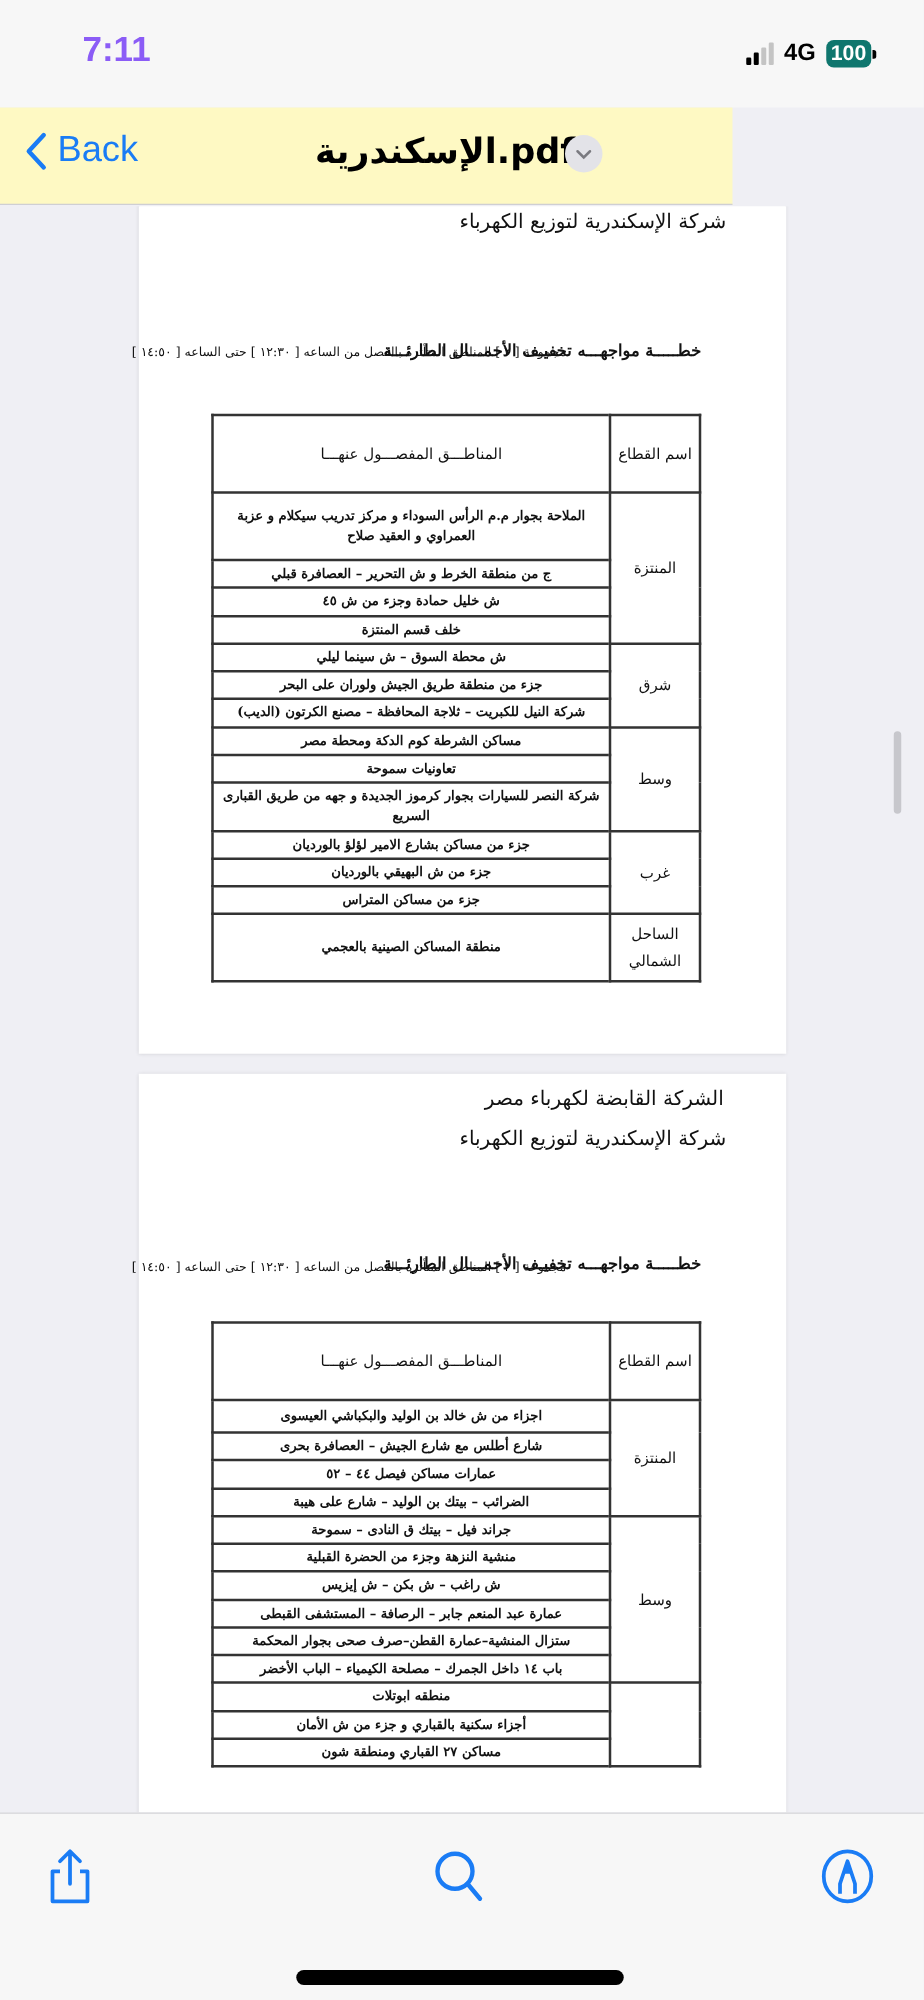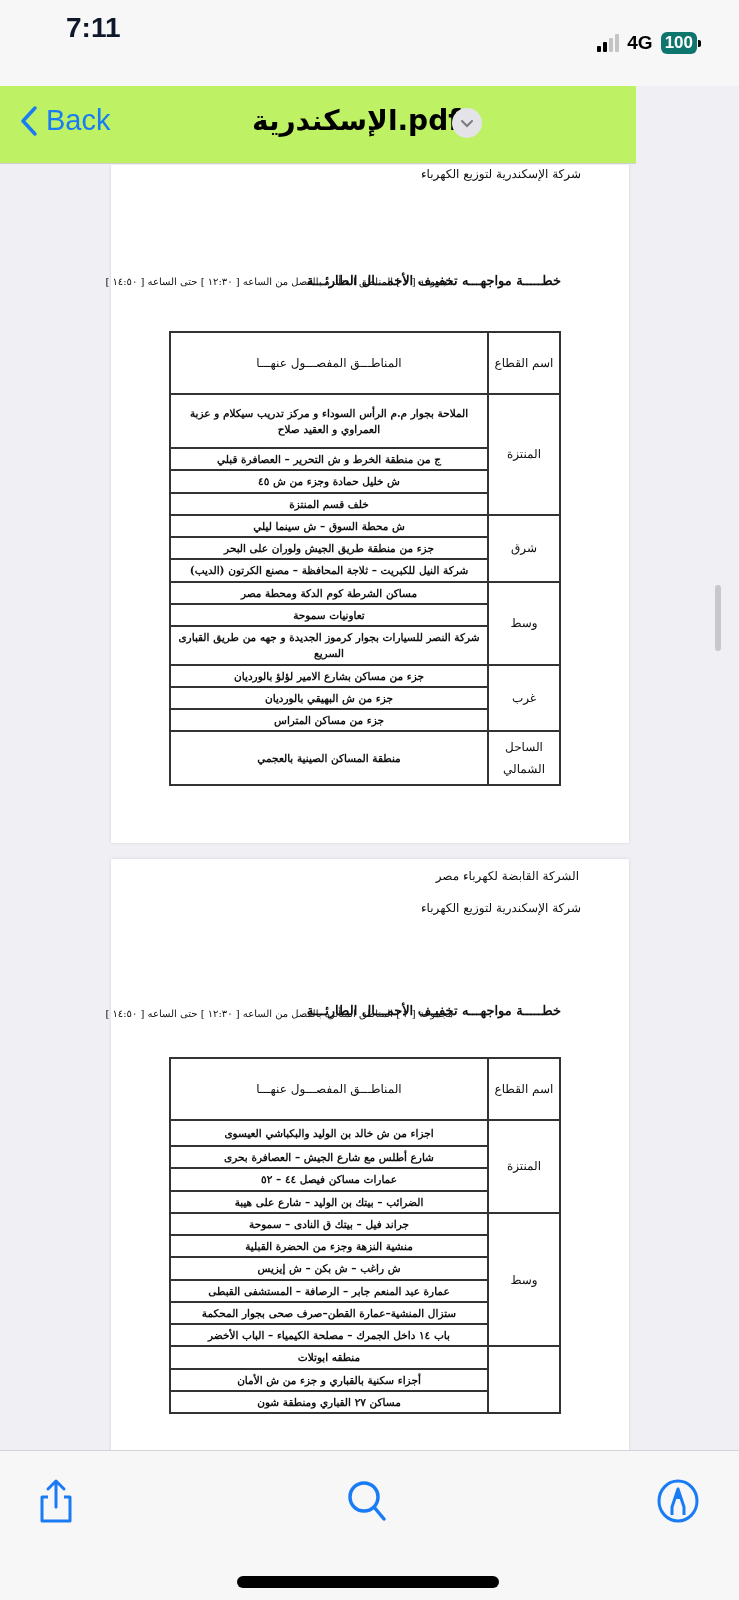--- a/index.html
+++ b/index.html
@@ -1,37 +1,37 @@
 <!DOCTYPE html>
 <html><head>
 <meta charset="utf-8">
 <style>
   * { box-sizing: border-box; margin: 0; padding: 0; }
   html, body { width: 739px; height: 1600px; overflow: hidden; background: #efeff4; font-family: "Liberation Sans", sans-serif; }
   .status-bar { position: absolute; top: 0; left: 0; width: 739px; height: 86px; background: #f7f7f7; }
-  .status-time { position: absolute; left: 66px; top: 12px; font-size: 28px; font-weight: bold; color: #0f172a; font-family: "Liberation Sans", sans-serif; }
+  .status-time { position: absolute; left: 66px; top: 24px; font-size: 28px; font-weight: bold; color: #8b5cf6; font-family: "Liberation Sans", sans-serif; }
   .status-right { position: absolute; right: 38px; top: 32px; display: flex; align-items: center; gap: 8px; }
   .signal { display: flex; align-items: flex-end; gap: 2px; height: 18px; }
   .signal span { display: block; width: 4px; border-radius: 1px; }
   .net { font-size: 19px; color: #000; font-weight: 700; }
   .battery { display: flex; align-items: center; }
   .battery-body { background: #0f766e; color: #fff; font-weight: bold; font-size: 17px; border-radius: 6px; padding: 1px 4px; line-height: 20px; }
   .battery-tip { width: 3px; height: 7px; background: #000; border-radius: 0 2px 2px 0; margin-left: 1px; }
 
-  .nav-bar { position: absolute; top: 86px; left: 0; width: 636px; height: 78px; background: #bef264; border-bottom: 1px solid #cfcfd3; }
+  .nav-bar { position: absolute; top: 86px; left: 0; width: 586px; height: 78px; background: #fef9c3; border-bottom: 1px solid #cfcfd3; }
   .back-btn { position: absolute; left: 20px; top: 18px; display: flex; align-items: center; gap: 8px; color: #1a7cf5; font-size: 29px; cursor: pointer; }
   .back-chevron { width: 18px; height: 32px; }
   .nav-title { position: absolute; left: 252px; top: 18px; font-size: 28px; font-weight: bold; color: #000; font-family: "DejaVu Sans", sans-serif; direction: ltr; }
   .title-chevron { position: absolute; left: 452px; top: 22px; width: 30px; height: 30px; border-radius: 50%; background: #e3e3e8; display: flex; align-items: center; justify-content: center; }
 
   .viewer { position: absolute; top: 165px; left: 0; width: 739px; height: 1285px; background: #efeff4; overflow: hidden; }
   .page { position: absolute; left: 111px; width: 518px; background: #fff; box-shadow: 0 0 3px rgba(0,0,0,0.12); font-family: "DejaVu Serif", serif; color: #111; direction: rtl; }
   .page1 { top: -10px; height: 688px; }
   .page2 { top: 694px; height: 620px; }
-  .doc-line { position: absolute; right: 48px; font-size: 12px; white-space: nowrap; margin-left: 40px; }
+  .doc-line { position: absolute; right: 48px; font-size: 16px; white-space: nowrap; margin-left: 40px; }
   .doc-group { position: absolute; right: 176px; font-size: 10px; white-space: nowrap; margin-top: 37px; }
   .doc-heading { position: absolute; right: 68px; font-size: 13px; font-weight: bold; white-space: nowrap; }
 
   table.outage { position: absolute; left: 58px; width: 392px; border-collapse: collapse; direction: rtl; font-size: 11px; }
   table.outage td, table.outage th { border: 2px solid #333; text-align: center; vertical-align: middle; padding: 2px 4px; font-weight: normal; }
   table.outage th { height: 62px; font-size: 12px; margin-top: 44px; }
   table.outage td.sector { width: 72px; font-size: 12px; margin-left: 22px; }
   table.outage td.area { height: 19px; font-weight: bold; font-size: 10.5px; line-height: 1.55; }
 
   .scroll-indicator { position: absolute; right: 18px; top: 420px; width: 6px; height: 66px; border-radius: 3px; background: #c7c7cc; }

